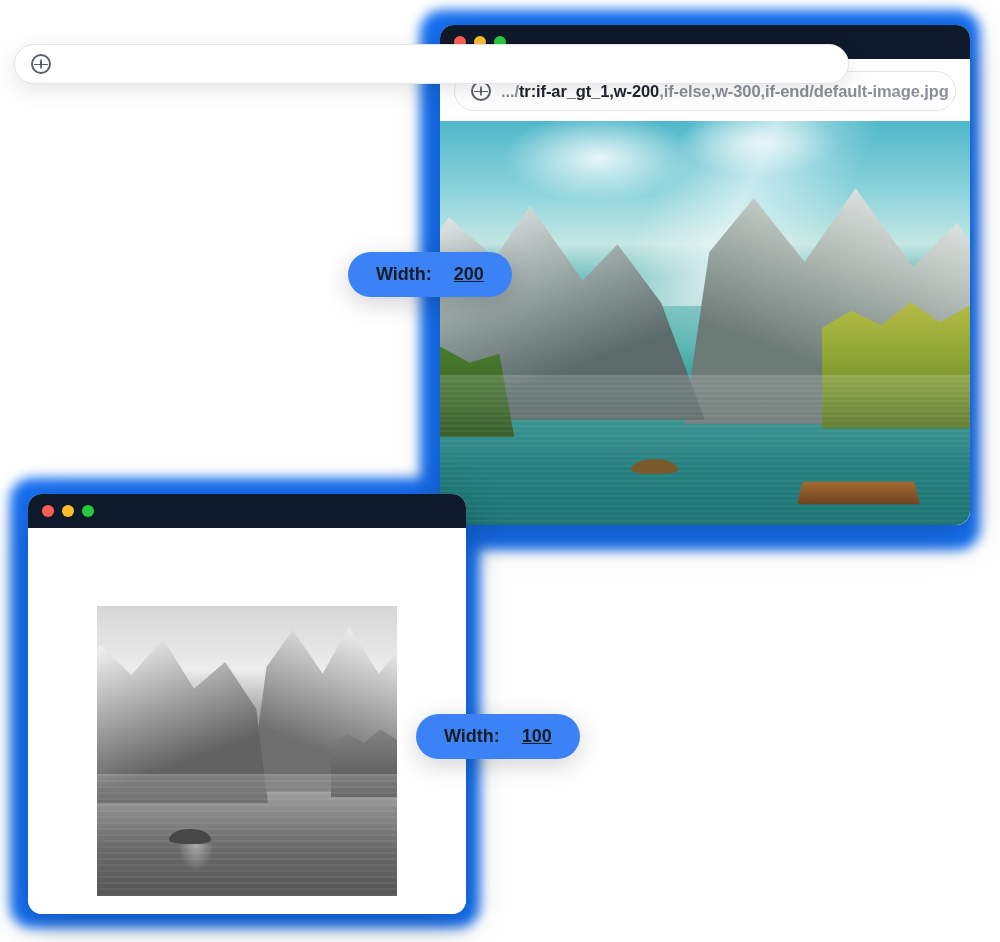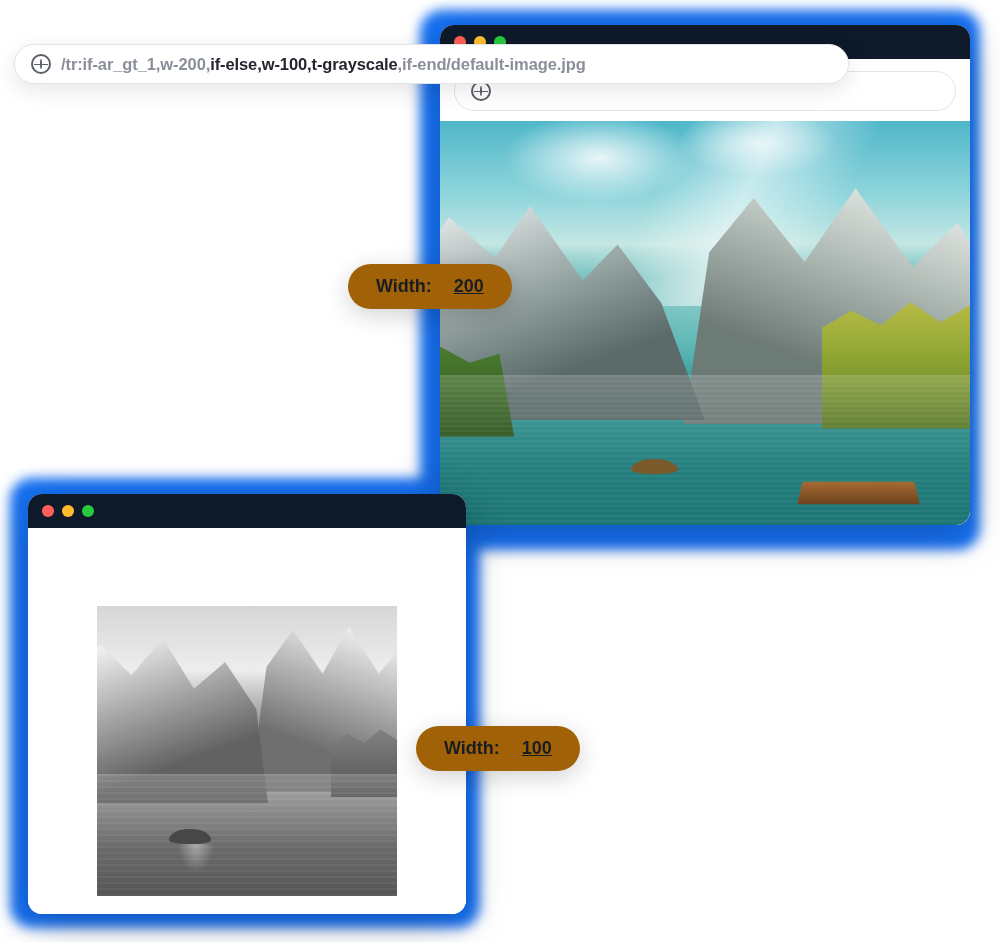--- a/index.html
+++ b/index.html
@@ -97,30 +97,29 @@
     .urlbar .seg-bold { color: #23262e; font-weight: 800; }
 
     .viewport {
       background: #fff;
       position: relative;
     }
 
     
     .badge {
       position: absolute;
-      background: #a16207;
+      background: #3b82f6;
       border-radius: 999px;
       padding: 12px 28px;
       display: flex;
       align-items: center;
       gap: 22px;
       font-size: 18px;
       box-shadow: 0 6px 24px rgba(0,0,0,0.18);
       z-index: 30;
-      margin-top: 12px;
     }
     .badge .label { font-weight: 800; color: #1a1d24; }
     .badge .value { font-weight: 800; color: #1a1d24; text-decoration: underline; }
 
     
     .browser-1 {
       left: 440px;
       top: 25px;
       width: 530px;
       height: 500px;
@@ -270,20 +269,23 @@
 
 <div class="browser browser-1">
   <div class="titlebar">
     <div class="dot dot-red"></div>
     <div class="dot dot-yellow"></div>
     <div class="dot dot-green"></div>
   </div>
   <div class="urlbar-wrap">
     <div class="urlbar">
       <span class="globe-icon"></span>
+      <span class="url-text">
+        <span class="seg-dim">.../</span><span class="seg-bold">tr:if-ar_gt_1,w-200</span><span class="seg-dim">,if-else,w-300,if-end</span><span class="seg-dim">/default-image.jpg</span>
+      </span>
     </div>
   </div>
   <div class="viewport viewport-1">
     <div class="lake-color">
       <div class="clouds"></div>
       <div class="mtn-right"></div>
       <div class="mtn-left"></div>
       <div class="trees-right"></div>
       <div class="trees-left"></div>
       <div class="water-reflection"></div>
@@ -307,23 +309,20 @@
       <div class="trees-right"></div>
       <div class="water-reflection"></div>
       <div class="wake"></div>
       <div class="boat"></div>
     </div>
   </div>
 </div>
 
 <div class="urlbar urlbar-2">
   <span class="globe-icon"></span>
-  <span class="url-text">
-    <span class="seg-dim">/tr:if-ar_gt_1,w-200,</span><span class="seg-bold">if-else,w-100,t-grayscale</span><span class="seg-dim">,if-end</span><span class="seg-dim">/default-image.jpg</span>
-  </span>
 </div>
 
 <div class="badge badge-1">
   <span class="label">Width:</span>
   <span class="value">200</span>
 </div>
 <div class="badge badge-2">
   <span class="label">Width:</span>
   <span class="value">100</span>
 </div>

